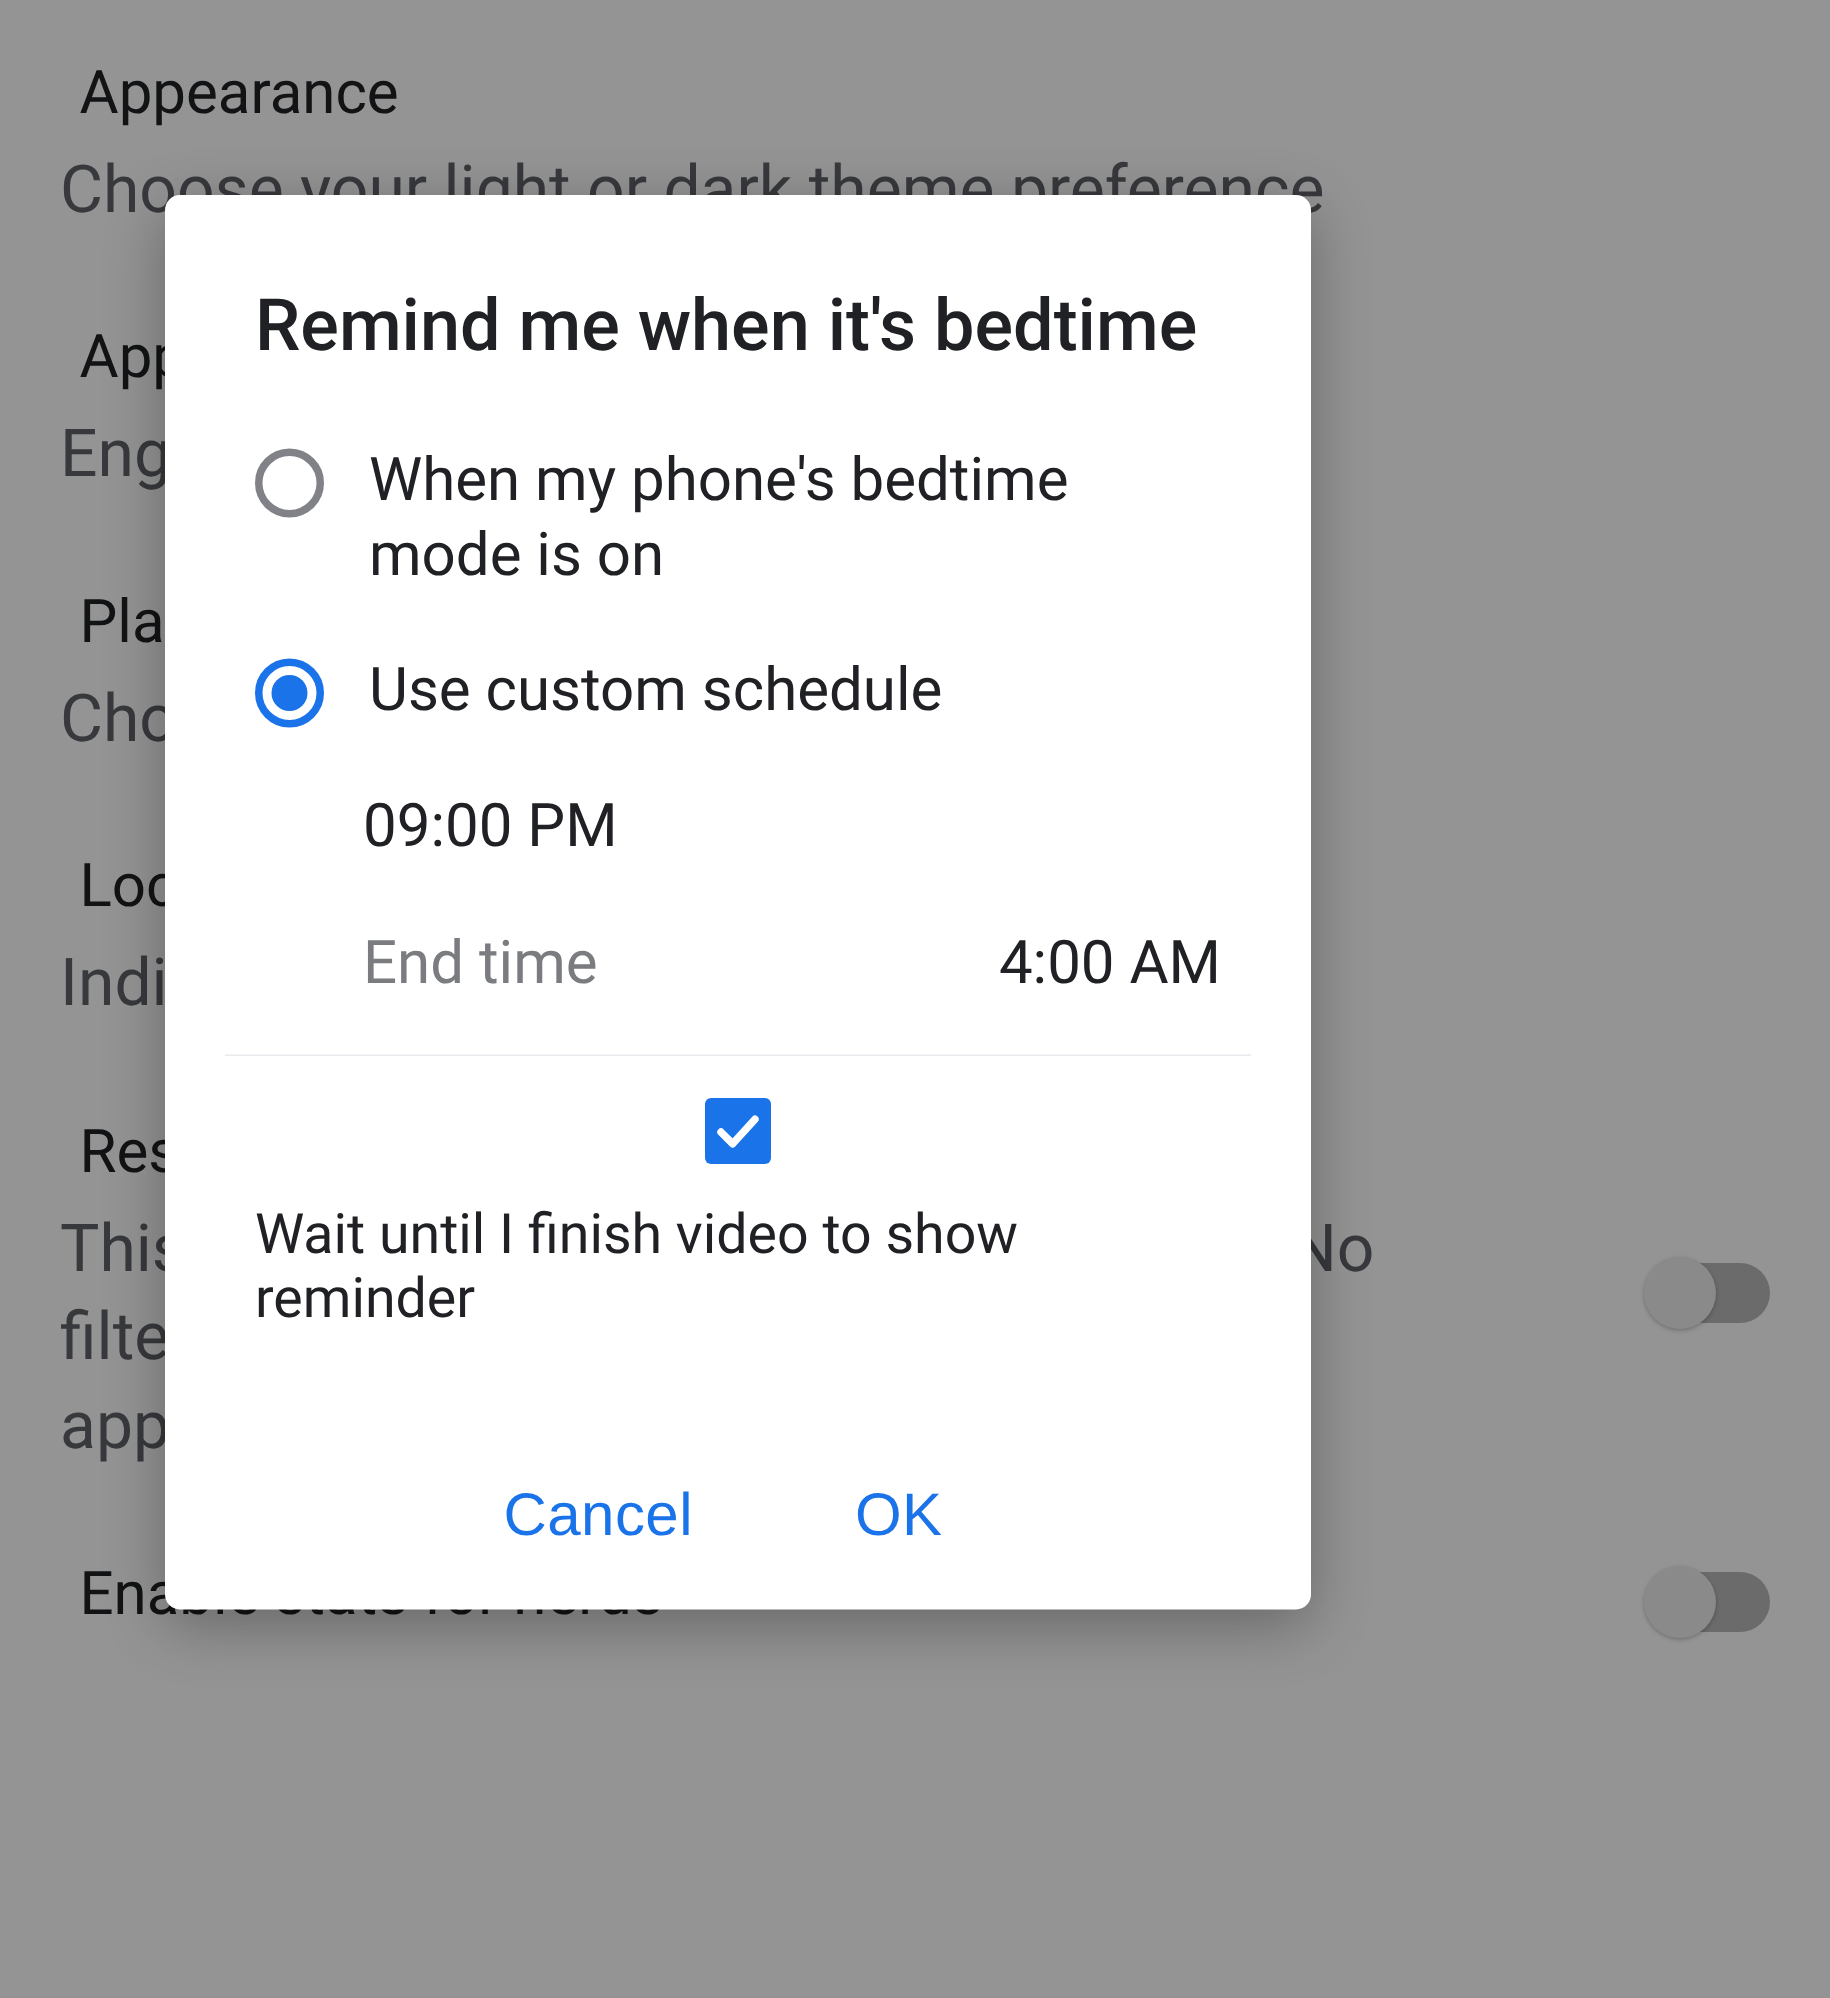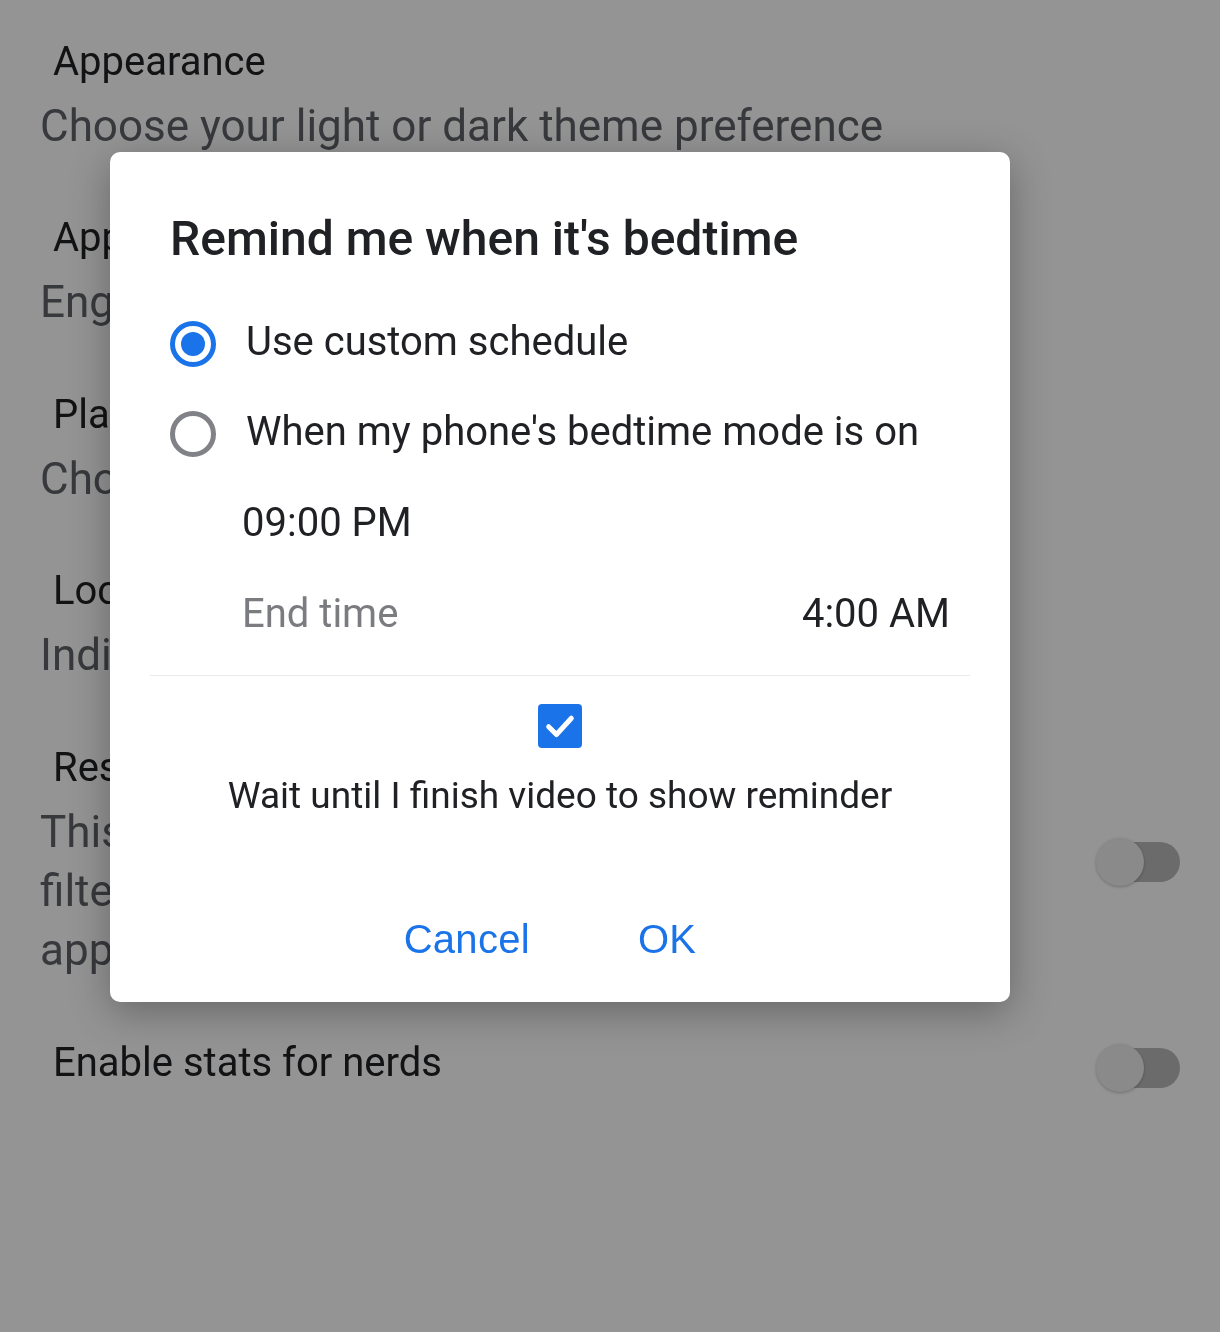--- a/index.html
+++ b/index.html
@@ -59,23 +59,23 @@
   .overlay {
     position: absolute;
     inset: 0;
     background: rgba(0,0,0,0.42);
     display: flex;
     align-items: flex-start;
     justify-content: center;
   }
   .dialog {
     position: absolute;
-    top: 152px;
+    top: 130px;
     left: 110px;
-    width: 900px;
+    width: 764px;
     background: #ffffff;
     border-radius: 10px;
     box-shadow: 0 10px 40px rgba(0,0,0,0.3);
     padding-bottom: 30px;
   }
   .dialog-title {
     font-size: 48px;
     font-weight: 500;
     color: #202124;
     padding: 58px 60px 30px 60px;
@@ -201,27 +201,27 @@
     </div>
     <div class="toggle"></div>
   </div>
 </div>
 
 <div class="overlay">
   <div class="dialog">
     <div class="dialog-title">Remind me when it's bedtime</div>
 
     <div class="radio-row">
+      <div class="radio-circle"></div>
+      <div class="radio-label">When my phone's bedtime mode is on</div>
+    </div>
+
+    <div class="radio-row">
       <div class="radio-circle selected"></div>
       <div class="radio-label">Use custom schedule</div>
-    </div>
-
-    <div class="radio-row">
-      <div class="radio-circle"></div>
-      <div class="radio-label">When my phone's bedtime mode is on</div>
     </div>
 
     <div class="time-row">
       <span class="time-value">09:00 PM</span>
     </div>
 
     <div class="time-row">
       <span class="time-label">End time</span>
       <span class="time-value">4:00 AM</span>
     </div>

